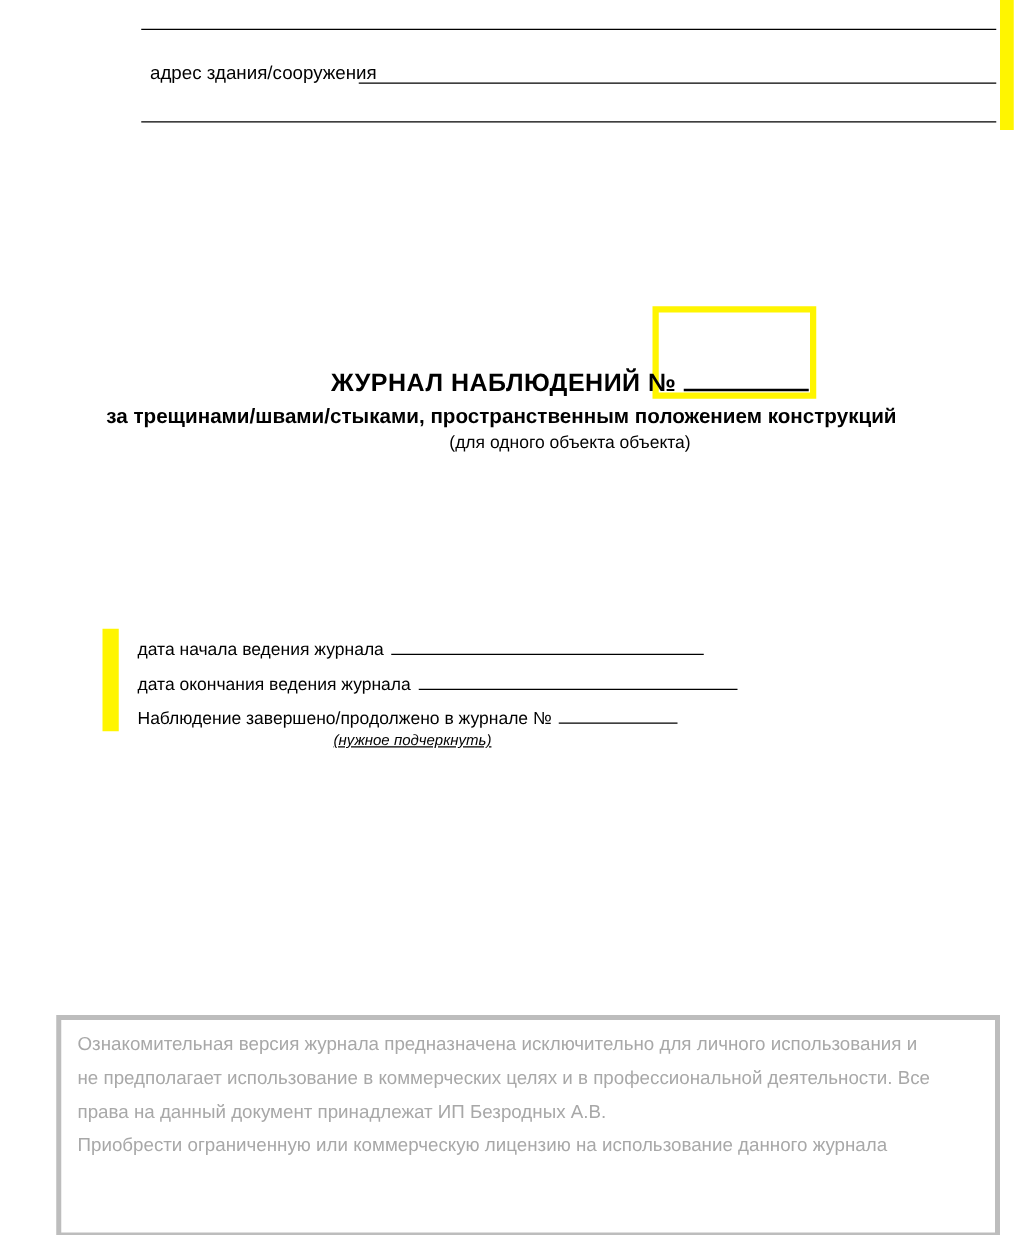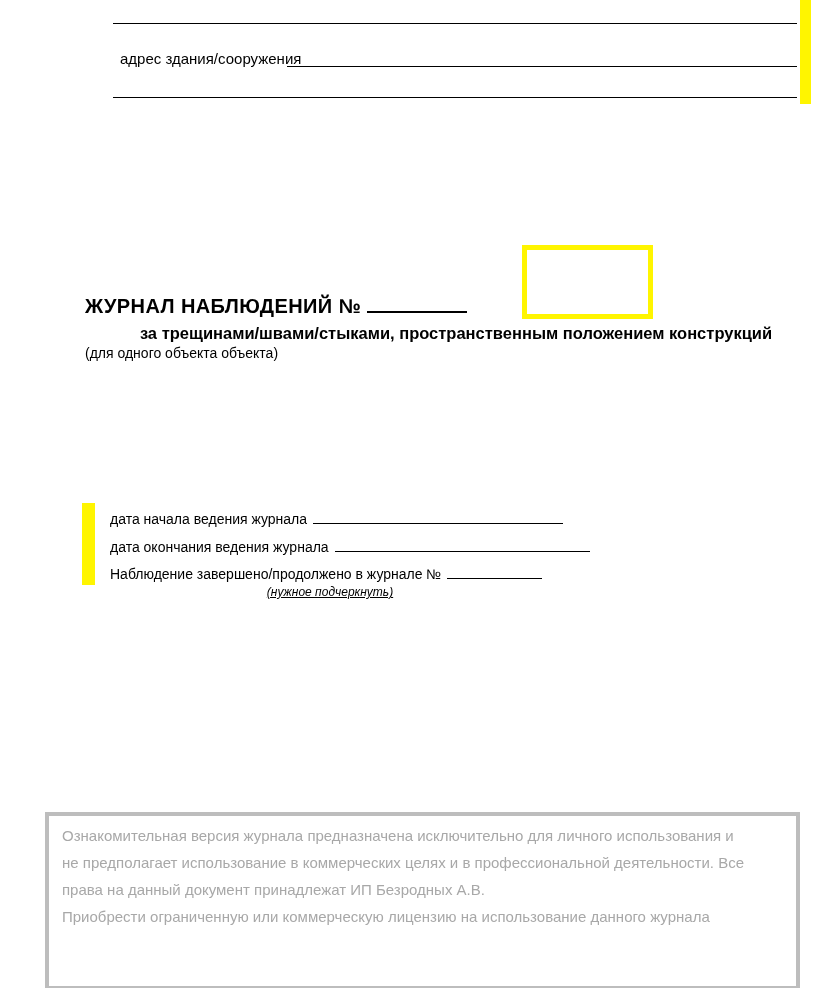--- a/index.html
+++ b/index.html
@@ -30,37 +30,39 @@
     background:var(--yellow);
   }
   .hl-box {
     left:522px; top:245px; width:131px; height:74px;
     border:5px solid var(--yellow);
     background:transparent;
   }
 
   .title-row {
     left:85px; top:294px; width:742px;
+    text-align:center;
     font-size:20px; font-weight:bold;
     letter-spacing:0.4px;
     white-space:nowrap;
   }
   .title-blank {
     width:100px;
     border-bottom-width:2.5px;
     margin-left:6px;
   }
   .subtitle-row {
     left:85px; top:324px; width:742px;
-    text-align:center;
+    text-align:left;
     font-size:16.5px; font-weight:bold;
     white-space:nowrap;
   }
   .subtitle-note-row {
     left:85px; top:345px; width:742px;
+    text-align:center;
     font-size:14px;
   }
 
   .hl-bar-left {
     left:82px; top:503px; width:13px; height:82px;
     background:var(--yellow);
   }
   .date-row { left:110px; font-size:14px; white-space:nowrap; }
   .date-row .blank { margin-left:6px; }
   .row-start { top:511px; }

